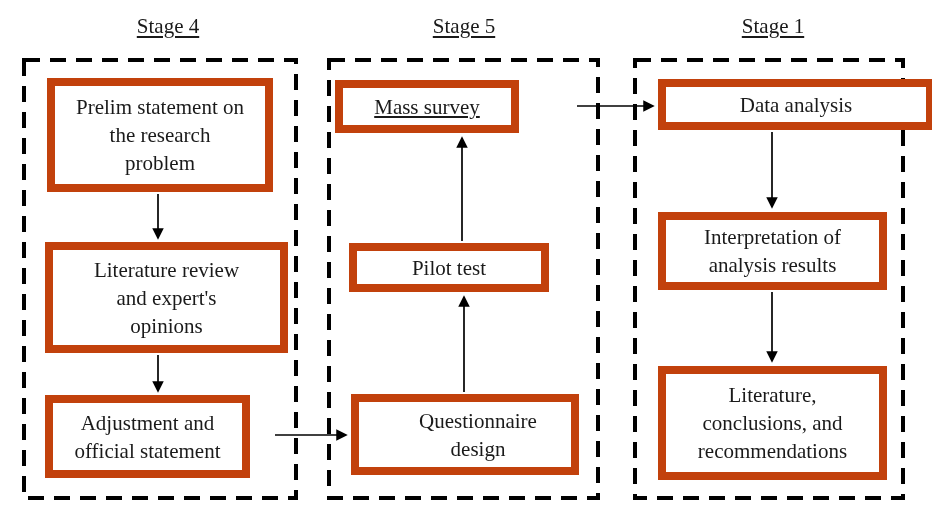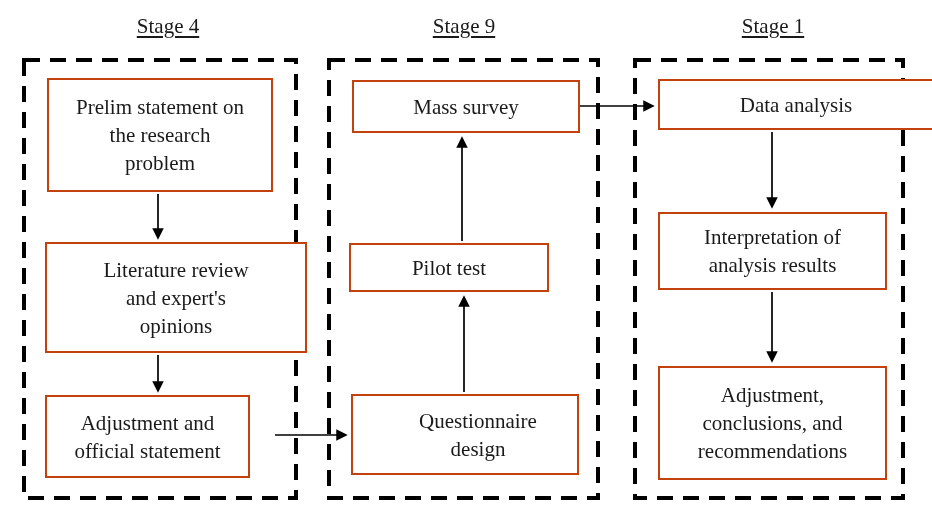--- a/index.html
+++ b/index.html
@@ -30,37 +30,37 @@
     font-size: 21px;
     line-height: 26px;
     text-decoration: underline;
     text-underline-offset: 3px;
     white-space: nowrap;
     color: #1a1a1a;
   }
   .node {
     position: absolute;
     box-sizing: border-box;
-    border: 2px solid #c2410c;
+    border: 8px solid #c2410c;
     background: #ffffff;
     display: flex;
     align-items: center;
     justify-content: center;
     text-align: center;
     font-size: 21px;
     line-height: 28px;
     white-space: pre-line;
     padding: 2px 6px;
   }
   
   #node-prelim        { left: 47px;  top: 78px;  width: 226px; height: 114px; }
-  #node-literature    { left: 45px;  top: 242px; width: 262px; height: 111px; }
+  #node-literature    { left: 45px;  top: 242px; width: 243px; height: 111px; }
   #node-adjustment    { left: 45px;  top: 395px; width: 205px; height: 83px; }
   
-  #node-mass-survey   { left: 352px; top: 80px;  width: 228px; height: 53px; }
+  #node-mass-survey   { left: 335px; top: 80px;  width: 184px; height: 53px; text-decoration: underline; }
   #node-pilot-test    { left: 349px; top: 243px; width: 200px; height: 49px; }
   #node-questionnaire { left: 351px; top: 394px; width: 228px; height: 81px; padding-left: 32px; }
   
   #node-data-analysis { left: 658px; top: 79px;  width: 276px; height: 51px; }
   #node-interpretation{ left: 658px; top: 212px; width: 229px; height: 78px; }
   #node-discussion    { left: 658px; top: 366px; width: 229px; height: 114px; }
 
   #title-stage1 { left: 168px; }
   #title-stage2 { left: 464px; }
   #title-stage3 { left: 773px; }
@@ -85,37 +85,37 @@
     <line x1="158" y1="355" x2="158" y2="391" stroke="#000000" stroke-width="1.7" marker-end="url(#arrowhead)"></line>
     <line x1="275" y1="435" x2="346" y2="435" stroke="#000000" stroke-width="1.7" marker-end="url(#arrowhead)"></line>
     <line x1="464" y1="392" x2="464" y2="297" stroke="#000000" stroke-width="1.7" marker-end="url(#arrowhead)"></line>
     <line x1="462" y1="241" x2="462" y2="138" stroke="#000000" stroke-width="1.7" marker-end="url(#arrowhead)"></line>
     <line x1="577" y1="106" x2="653" y2="106" stroke="#000000" stroke-width="1.7" marker-end="url(#arrowhead)"></line>
     <line x1="772" y1="132" x2="772" y2="207" stroke="#000000" stroke-width="1.7" marker-end="url(#arrowhead)"></line>
     <line x1="772" y1="292" x2="772" y2="361" stroke="#000000" stroke-width="1.7" marker-end="url(#arrowhead)"></line>
   </svg>
 
   <div class="stage-title" id="title-stage1">Stage 4</div>
-  <div class="stage-title" id="title-stage2">Stage 9</div>
+  <div class="stage-title" id="title-stage2">Stage 5</div>
   <div class="stage-title" id="title-stage3">Stage 1</div>
 
   <div class="node" id="node-prelim">Prelim statement on
 the research
 problem</div>
   <div class="node" id="node-literature">Literature review
 and expert's
 opinions</div>
   <div class="node" id="node-adjustment">Adjustment and
 official statement</div>
 
   <div class="node" id="node-mass-survey">Mass survey</div>
   <div class="node" id="node-pilot-test">Pilot test</div>
   <div class="node" id="node-questionnaire">Questionnaire
 design</div>
 
   <div class="node" id="node-data-analysis">Data analysis</div>
   <div class="node" id="node-interpretation">Interpretation of
 analysis results</div>
-  <div class="node" id="node-discussion">Adjustment,
+  <div class="node" id="node-discussion">Literature,
 conclusions, and
 recommendations</div>
 
 </div>
 
 </body></html>

